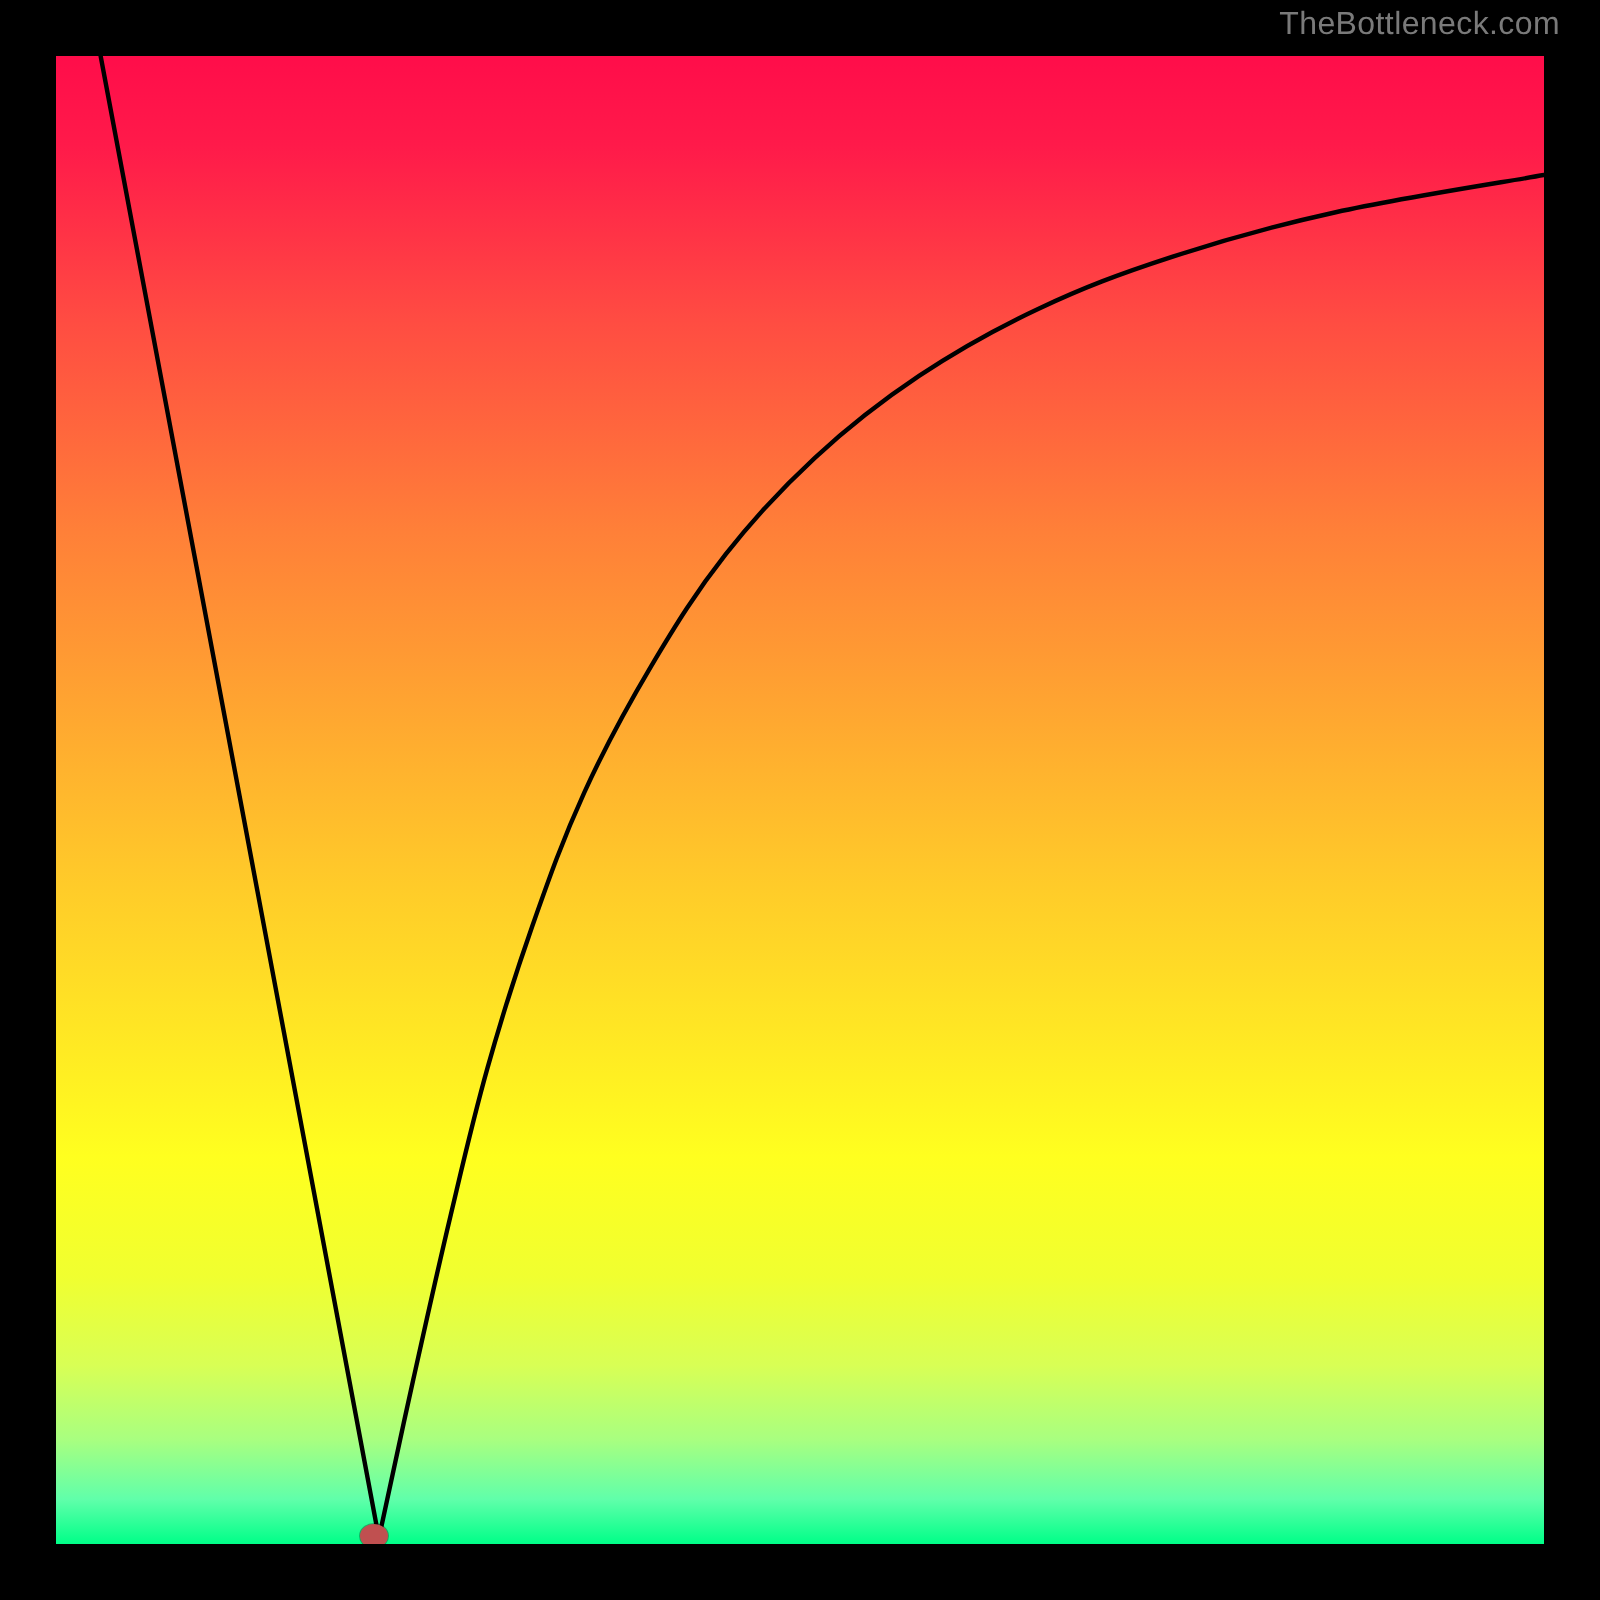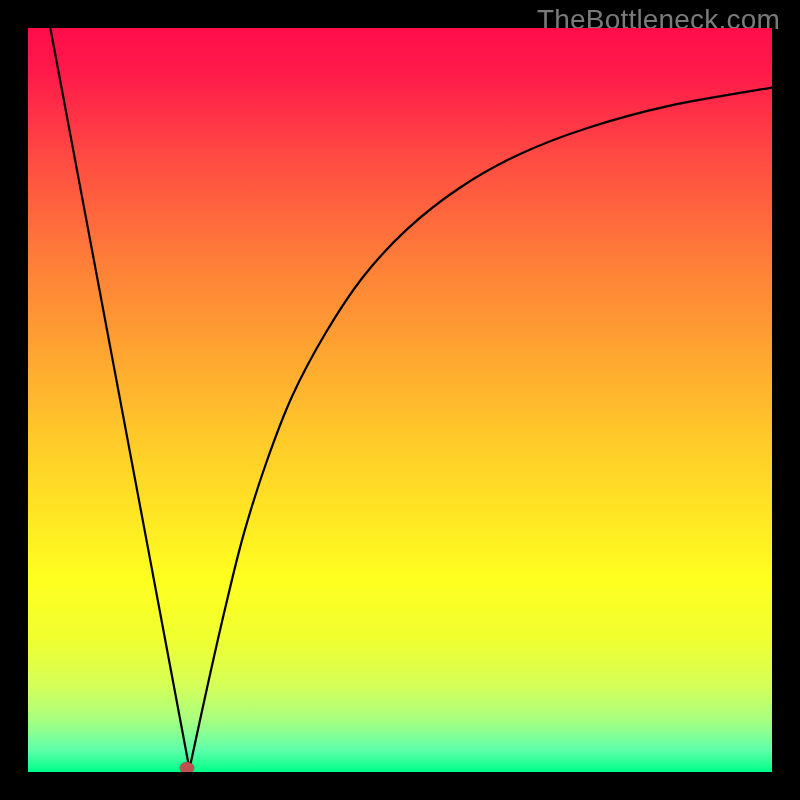--- a/index.html
+++ b/index.html
@@ -8,21 +8,21 @@
     width: 800px;
     height: 800px;
     background: #000;
     position: relative;
   }
   .watermark {
     position: absolute;
     top: 4px;
     right: 20px;
     font-family: Arial, Helvetica, sans-serif;
-    font-size: 28px;
+    font-size: 16px;
     font-weight: 400;
     color: #7a7a7a;
     letter-spacing: 0.2px;
     text-align: center;
   }
   .plot-area {
     position: absolute;
     top: 28px;
     left: 28px;
     width: 744px;

